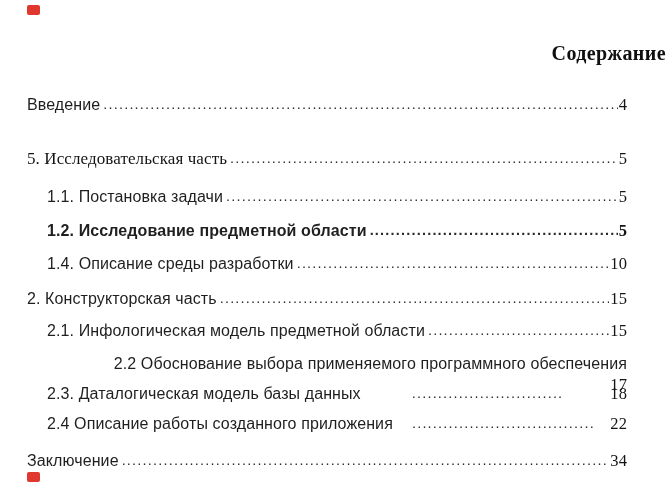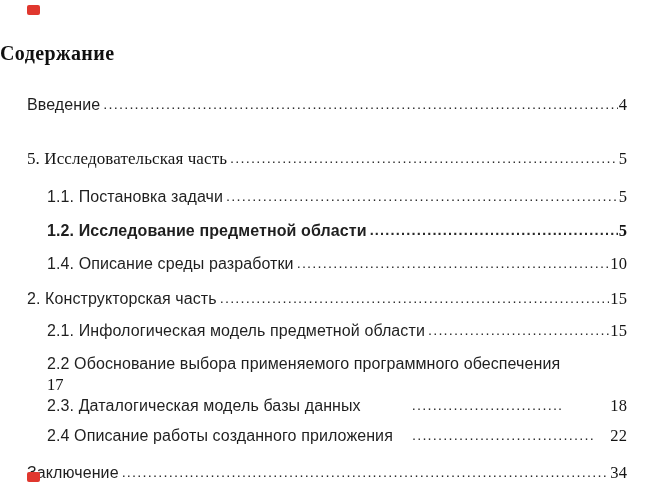--- a/index.html
+++ b/index.html
@@ -7,54 +7,54 @@
     width: 666px; height: 485px;
     background: #ffffff;
     position: relative;
     overflow: hidden;
     font-family: "Liberation Sans", "DejaVu Sans", sans-serif;
   }
   .page { position: absolute; inset: 0; }
 
   .doc-title {
     margin-top: 41px;
-    text-align: left;
+    text-align: right;
     font-family: "Liberation Serif", "DejaVu Serif", serif;
     font-weight: bold;
     font-size: 20px;
     letter-spacing: 0.4px;
     color: #101010;
     line-height: 24px;
   }
 
   .toc {
     margin: 29px 39px 0 27px; 
   }
   .toc-row {
     display: flex;
-    align-items: flex-start;
+    align-items: flex-end;
     height: 21px;
     line-height: 21px;
     font-size: 16px;
     color: #1f1f1f;
     letter-spacing: 0.1px;
     white-space: nowrap;
   }
   .toc-row.level-1 { padding-left: 20px; }
 
   
   .toc-row:nth-child(1)  { margin-top: 0; }
   .toc-row:nth-child(2)  { margin-top: 33px; }
   .toc-row:nth-child(3)  { margin-top: 17px; }
   .toc-row:nth-child(4)  { margin-top: 13px; font-weight: bold; }
   .toc-row:nth-child(5)  { margin-top: 12px; }
   .toc-row:nth-child(6)  { margin-top: 14px; }
   .toc-row:nth-child(7)  { margin-top: 11px; }
   .toc-row:nth-child(8)  { margin-top: 12px; flex-direction: column; }
-  .toc-row:nth-child(9)  { margin-top: 21px; gap: 48px; }
+  .toc-row:nth-child(9)  { margin-top: 9px; gap: 48px; }
   .toc-row:nth-child(10) { margin-top: 9px; gap: 16px; }
   .toc-row:nth-child(11) { margin-top: 16px; }
 
   
   .toc-row:nth-child(2) .toc-label {
     font-family: "Liberation Serif", "DejaVu Serif", serif;
     font-size: 17px;
     color: #141414;
   }
 

